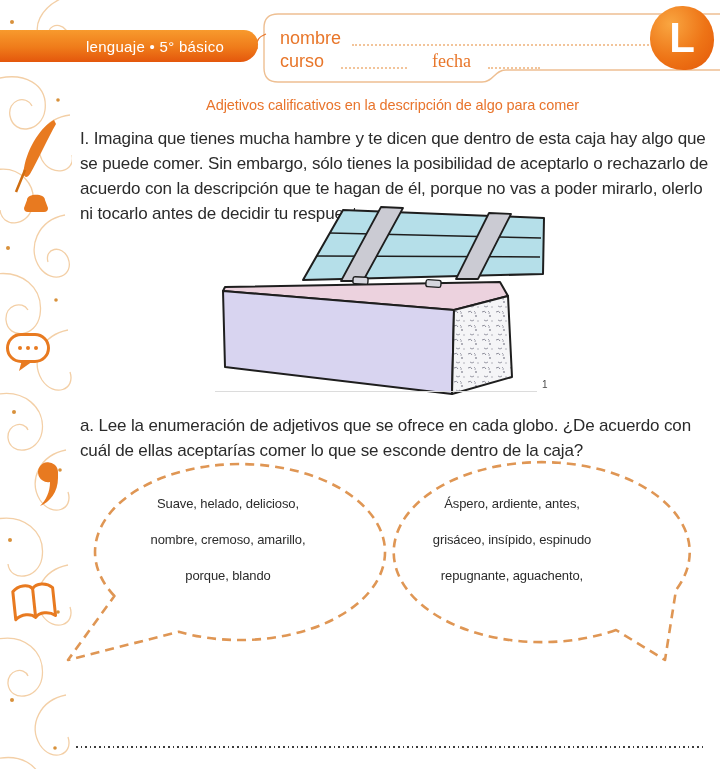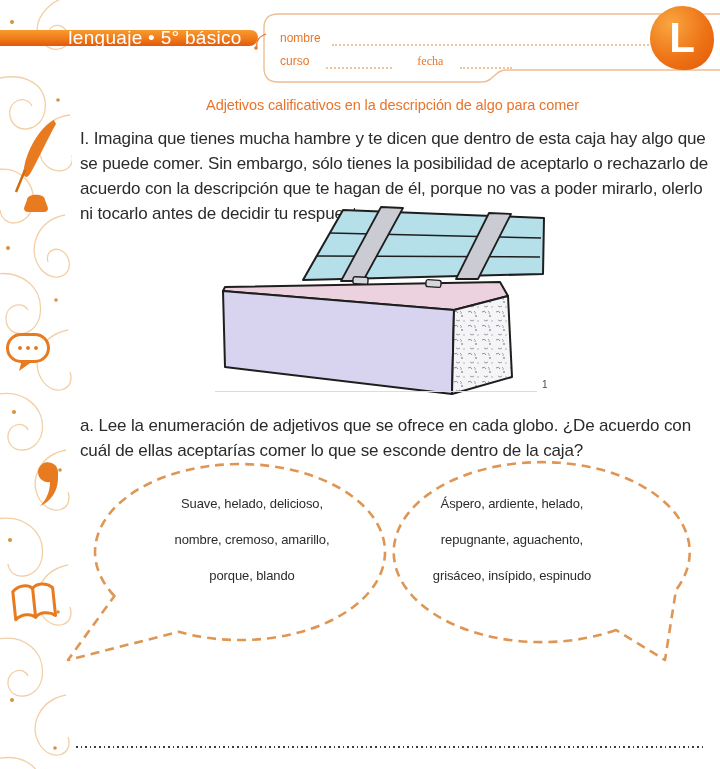--- a/index.html
+++ b/index.html
@@ -5,29 +5,29 @@
   * { margin:0; padding:0; box-sizing:border-box; }
   html,body { background:#fff; }
   body { width:720px; height:769px; position:relative; overflow:hidden;
          font-family:"Liberation Sans", sans-serif; }
   .page { position:absolute; inset:0; background:#fff; }
 
   
   .side-deco { position:absolute; left:0; top:0; width:72px; height:769px; }
 
   
-  .banner { position:absolute; left:0; top:30px; width:258px; height:16px;
+  .banner { position:absolute; left:0; top:30px; width:258px; height:32px;
             background:linear-gradient(180deg,#f89a2d 0%,#ef7b1a 55%,#e4570c 100%);
             border-radius:0 16px 20px 0; z-index:5;
             display:flex; align-items:center; justify-content:center; padding-left:52px;
-            color:#fff; font-size:19px; letter-spacing:.3px; }
+            color:#fff; font-size:15px; letter-spacing:.3px; }
   .header-outline { position:absolute; left:250px; top:0; width:470px; height:95px; z-index:2; }
   .hdr-curl { position:absolute; left:252px; top:32px; width:22px; height:20px; z-index:3; }
   .hdr-row { position:absolute; z-index:4; display:flex; align-items:flex-end;
-             font-size:12px; color:#e8762a;gap:9px; }
+             font-size:18px; color:#e8762a;gap:9px; }
   .hdr-row .lbl { line-height:16px; }
   .dotline { border-bottom:2px dotted #f2c49a; height:14px; display:inline-block; }
   .row-name { left:280px; top:30px; width:424px; }
   .row-name .dotline { flex:1; margin-left:2px; }
   .row-course { left:280px; top:53px; width:260px;text-align:center; }
   .logo-badge { position:absolute; left:650px; top:6px; width:64px; height:64px; z-index:6;
                 background:radial-gradient(circle at 32% 28%, #f9a641 0%, #ee7416 55%, #e35708 100%);
                 border-radius:50% 48% 44% 52% / 50% 52% 46% 48%;
                 display:flex; align-items:center; justify-content:center;
                 color:#fff; font-size:42px; font-weight:bold; }
@@ -41,21 +41,21 @@
   .q-a { top:413px; }
   .q-b { top:686px; }
 
   .figure { position:absolute; left:200px; top:197px; width:360px; height:200px; }
   .fig-line { position:absolute; left:215px; top:391px; width:322px; height:1px; background:#dcdcdc; }
   .fig-num { position:absolute; left:542px; top:379px; font-size:10px; color:#4a4a4a; }
 
   .bubbles { position:absolute; left:60px; top:460px; width:640px; height:215px; }
   .bubble-text { position:absolute; text-align:center; font-size:13px; color:#2b2b2b;
                  line-height:36px; letter-spacing:-0.1px; }
-  .bt-left  { left:122px; top:486px; width:260px; }
+  .bt-left  { left:98px; top:486px; width:260px; }
   .bt-right { left:392px; top:486px; width:240px; }
 
   .answer-line { position:absolute; left:76px; top:746px; width:628px; height:2px;
                  background:repeating-linear-gradient(90deg,#3d3d3d 0 1.6px, transparent 1.6px 4.6px); }
 </style>
 </head>
 <body>
 
 <div class="page">
 
@@ -181,21 +181,21 @@
       <path d="M 54.4 136 A 145 88 0 1 1 118.7 171.8 L 8 200 Z"></path>
       <path d="M 556 170 A 148 90 0 1 1 616 130 L 605 200 Z"></path>
     </g>
   </svg>
   <div class="bubble-text bt-left">
     <div>Suave, helado, delicioso,</div>
     <div>nombre, cremoso, amarillo,</div>
     <div>porque, blando</div>
   </div>
   <div class="bubble-text bt-right">
-    <div>Áspero, ardiente, helado,</div>
+    <div>Áspero, ardiente, antes,</div>
+    <div>grisáceo, insípido, espinudo</div>
     <div>repugnante, aguachento,</div>
-    <div>grisáceo, insípido, espinudo</div>
   </div>
 
 
   <div class="answer-line"></div>
 
 </div>
 
 </body></html>

